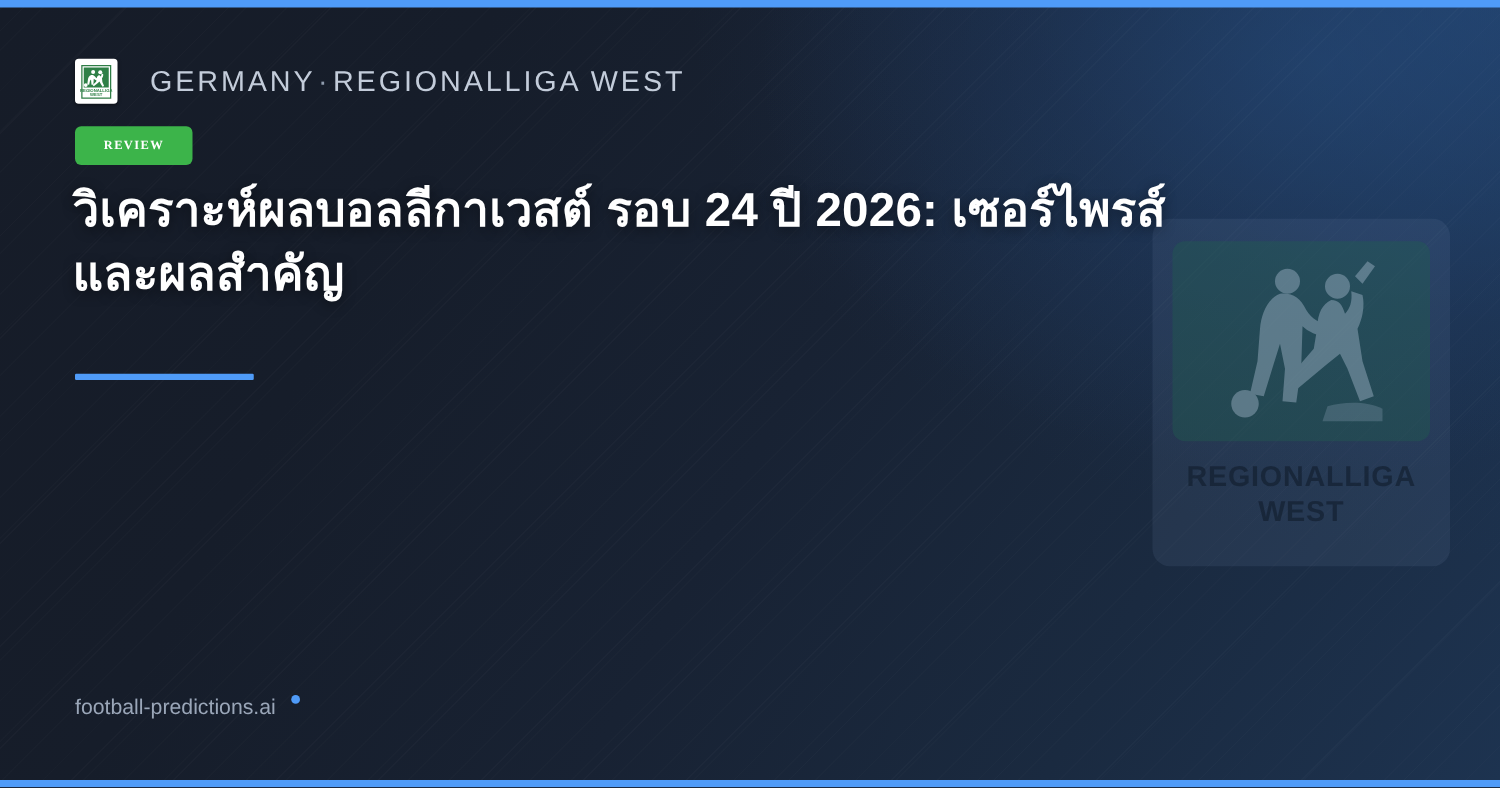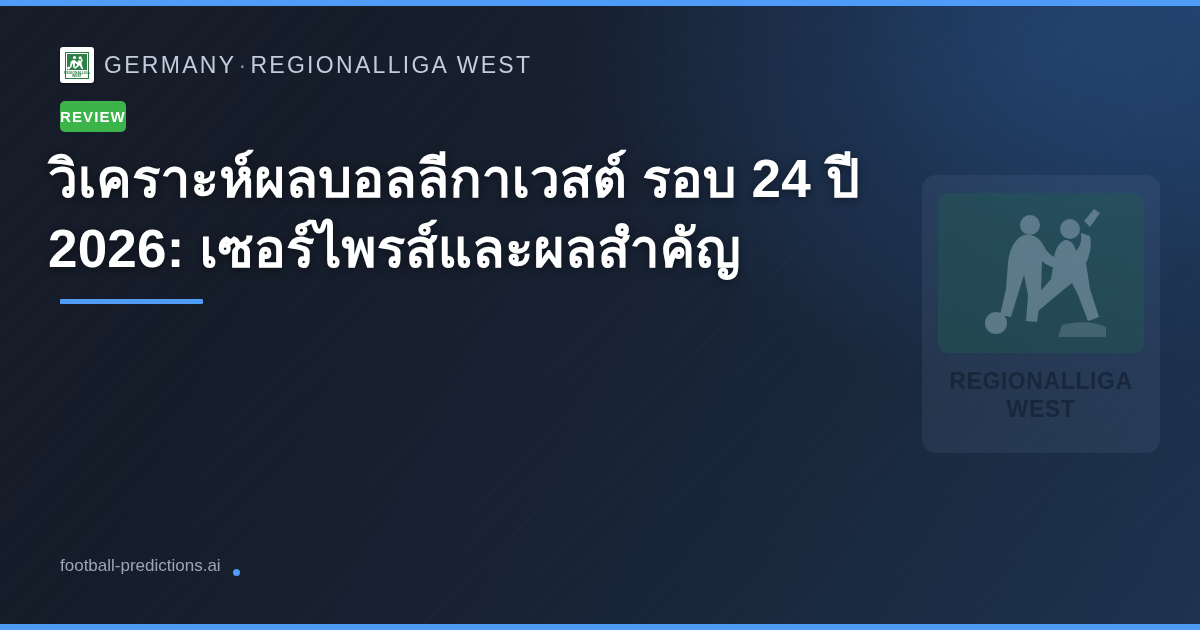--- a/index.html
+++ b/index.html
@@ -51,21 +51,21 @@
     background:#4f9bf8;
   }
   .bar-bottom {
     position:absolute; bottom:0; left:0; width:1200px; height:6px;
     background:#4f9bf8;
   }
 
   
   .league-row {
     position:absolute; left:60px; top:47px;
-    display:flex; align-items:center; gap:10px;
+    display:flex; align-items:center; gap:26px;
   }
   .league-badge {
     width:34px; height:36px; border-radius:3px;
     background:#ffffff;
     display:flex; align-items:center; justify-content:center;
     flex:none;
     box-shadow:0 1px 3px rgba(0,0,0,0.45);
   }
   .league-badge svg { display:block; }
 
@@ -76,54 +76,55 @@
     font-weight:400;
     white-space:nowrap;
     text-transform:uppercase;
   }
   .league-sep { color:#8f9bad; padding:0 2px; }
 
   
   .review-badge {
     position:absolute; left:60px; top:101px;
     height:31px;
-    padding:0 0;
+    padding:0 23px;
     display:inline-flex; align-items:center;
     background:#3cb44a;
     border-radius:5px;
     color:#ffffff;
-    font-size:15px;
+    font-size:10px;
     font-weight:bold;
     letter-spacing:1.1px;
+    font-family:Liberation Serif, serif;
   }
 
   
   .title {
-    position:absolute; left:48px; top:144px;
+    position:absolute; left:58px; top:144px;
     width:880px;
     color:#ffffff;
-    font-size:53px;
+    font-size:38px;
     font-weight:bold;
     line-height:1.33;
     letter-spacing:0.2px;
     text-shadow:0 2px 10px rgba(0,0,0,0.45);
   }
 
   
   .accent-line {
     position:absolute; left:60px; top:299px;
     width:143px; height:5px;
     background:#4f9bf8;
     border-radius:1px;
   }
 
   
   .footer {
     position:absolute; left:60px; top:556px;
-    display:flex; align-items:flex-end; gap:12px;
+    display:flex; align-items:flex-start; gap:12px;
     font-size:17px;
     color:#9aa6b8;
   }
   .footer-dot {
     width:7px; height:7px; border-radius:50%;
     background:#4f9bf8; flex:none;
   }
 
   
   .watermark {

